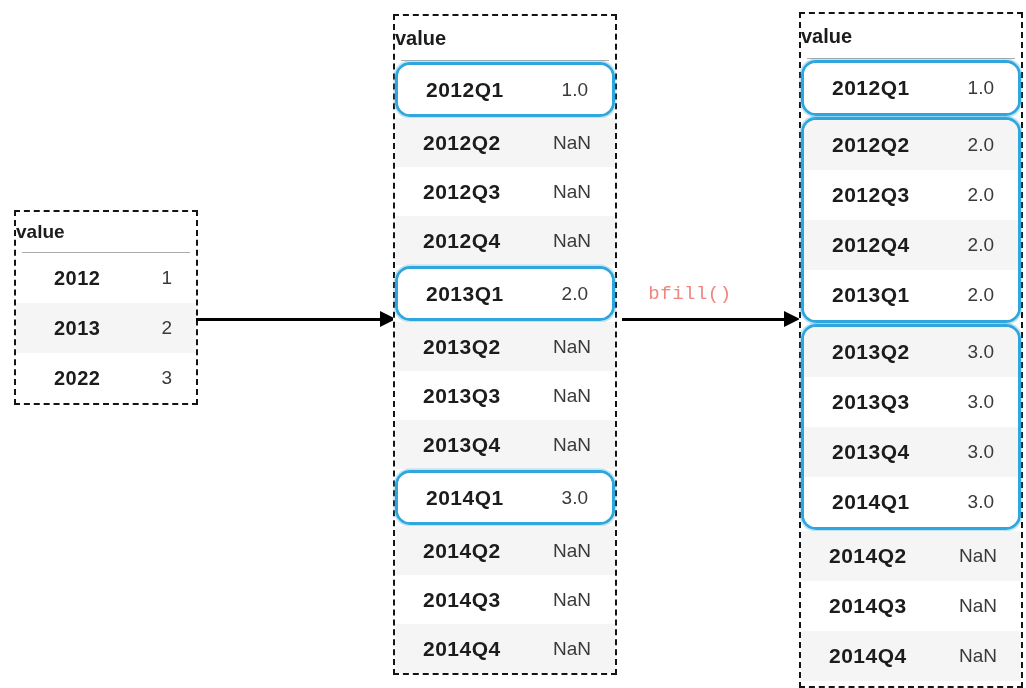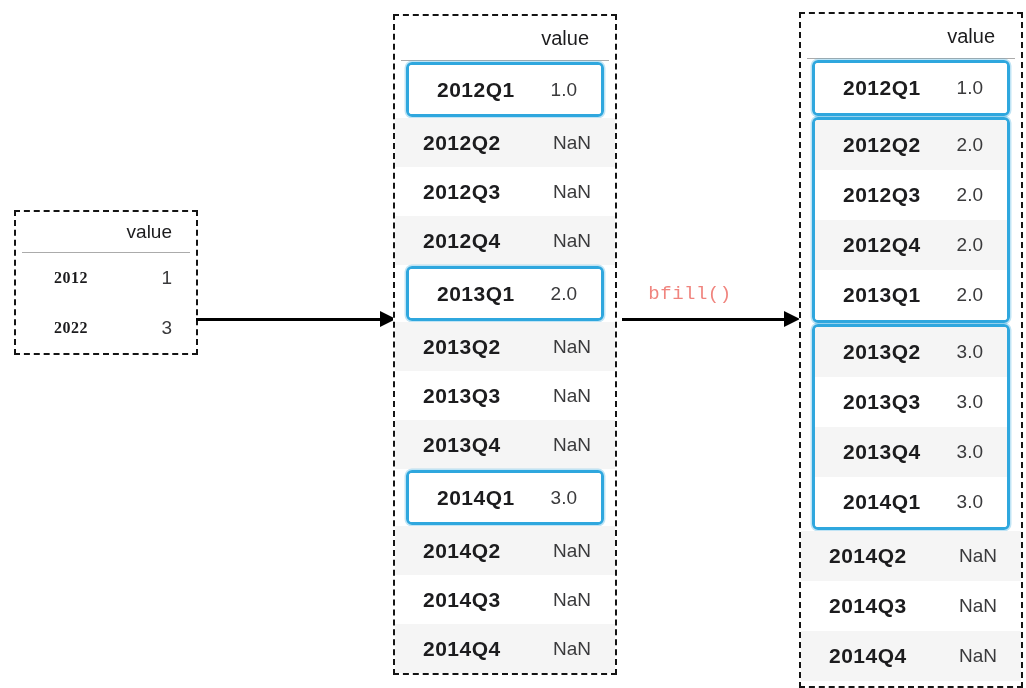--- a/index.html
+++ b/index.html
@@ -18,44 +18,44 @@
   }
   .canvas{position:absolute;inset:0;}
 
   
   .dtable{
     position:absolute;
     border:2px dashed var(--dash);
     background:#fff;
   }
   .thead{
-    display:flex;justify-content:flex-end;align-items:center;
-    font-weight:normal;color:var(--ink);
+    display:flex;justify-content:flex-start;align-items:center;
+    font-weight:bold;color:var(--ink);
   }
   .divider{height:1px;background:#ababab;margin:0 6px;}
   .row{
     display:flex;justify-content:space-between;align-items:center;
     background:#fff;
   }
   .row.stripe{background:var(--stripe);}
   .row .idx{font-weight:bold;color:var(--ink);letter-spacing:.5px;}
   .row .val{color:var(--val);}
   .hl-group{
     border:3px solid var(--hl);
-    border-radius:6px;
+    border-radius:15px;
     box-shadow:0 0 0 1.5px rgba(47,167,222,.30);
     overflow:hidden;
-    margin:1px 11px;
+    margin:1px 0;
   }
 
   
   .t-left{left:14px;top:210px;width:184px;}
   .t-left .thead{height:40px;padding-right:24px;font-size:19px;}
   .t-left .row{height:50px;padding:0 24px 0 38px;}
-  .t-left .idx{font-size:16px;font-family:Liberation Serif, serif;}
+  .t-left .idx{font-size:20px;}
   .t-left .val{font-size:19px;}
 
   
   .t-mid{left:393px;top:14px;width:224px;}
   .t-mid .thead{height:44px;padding-right:26px;font-size:20px;}
   .t-mid .row{height:49px;padding:0 24px 0 28px;}
   .t-mid .idx{font-size:21px;}
   .t-mid .val{font-size:19px;}
 
   
@@ -88,20 +88,24 @@
   <div class="dtable t-left">
     <div class="thead">
       <span>value</span>
     </div>
     <div class="divider"></div>
     <div class="rows">
         <div class="row">
           <span class="idx">2012</span>
           <span class="val">1</span>
         </div>
+        <div class="row stripe">
+          <span class="idx">2013</span>
+          <span class="val">2</span>
+        </div>
         <div class="row">
           <span class="idx">2022</span>
           <span class="val">3</span>
         </div>
       </div>
   </div>
 
   <div class="arrow-line" style="left:196px;top:318px;width:186px;"></div>
   <div class="arrow-head" style="left:380px;top:311px;"></div>
 

